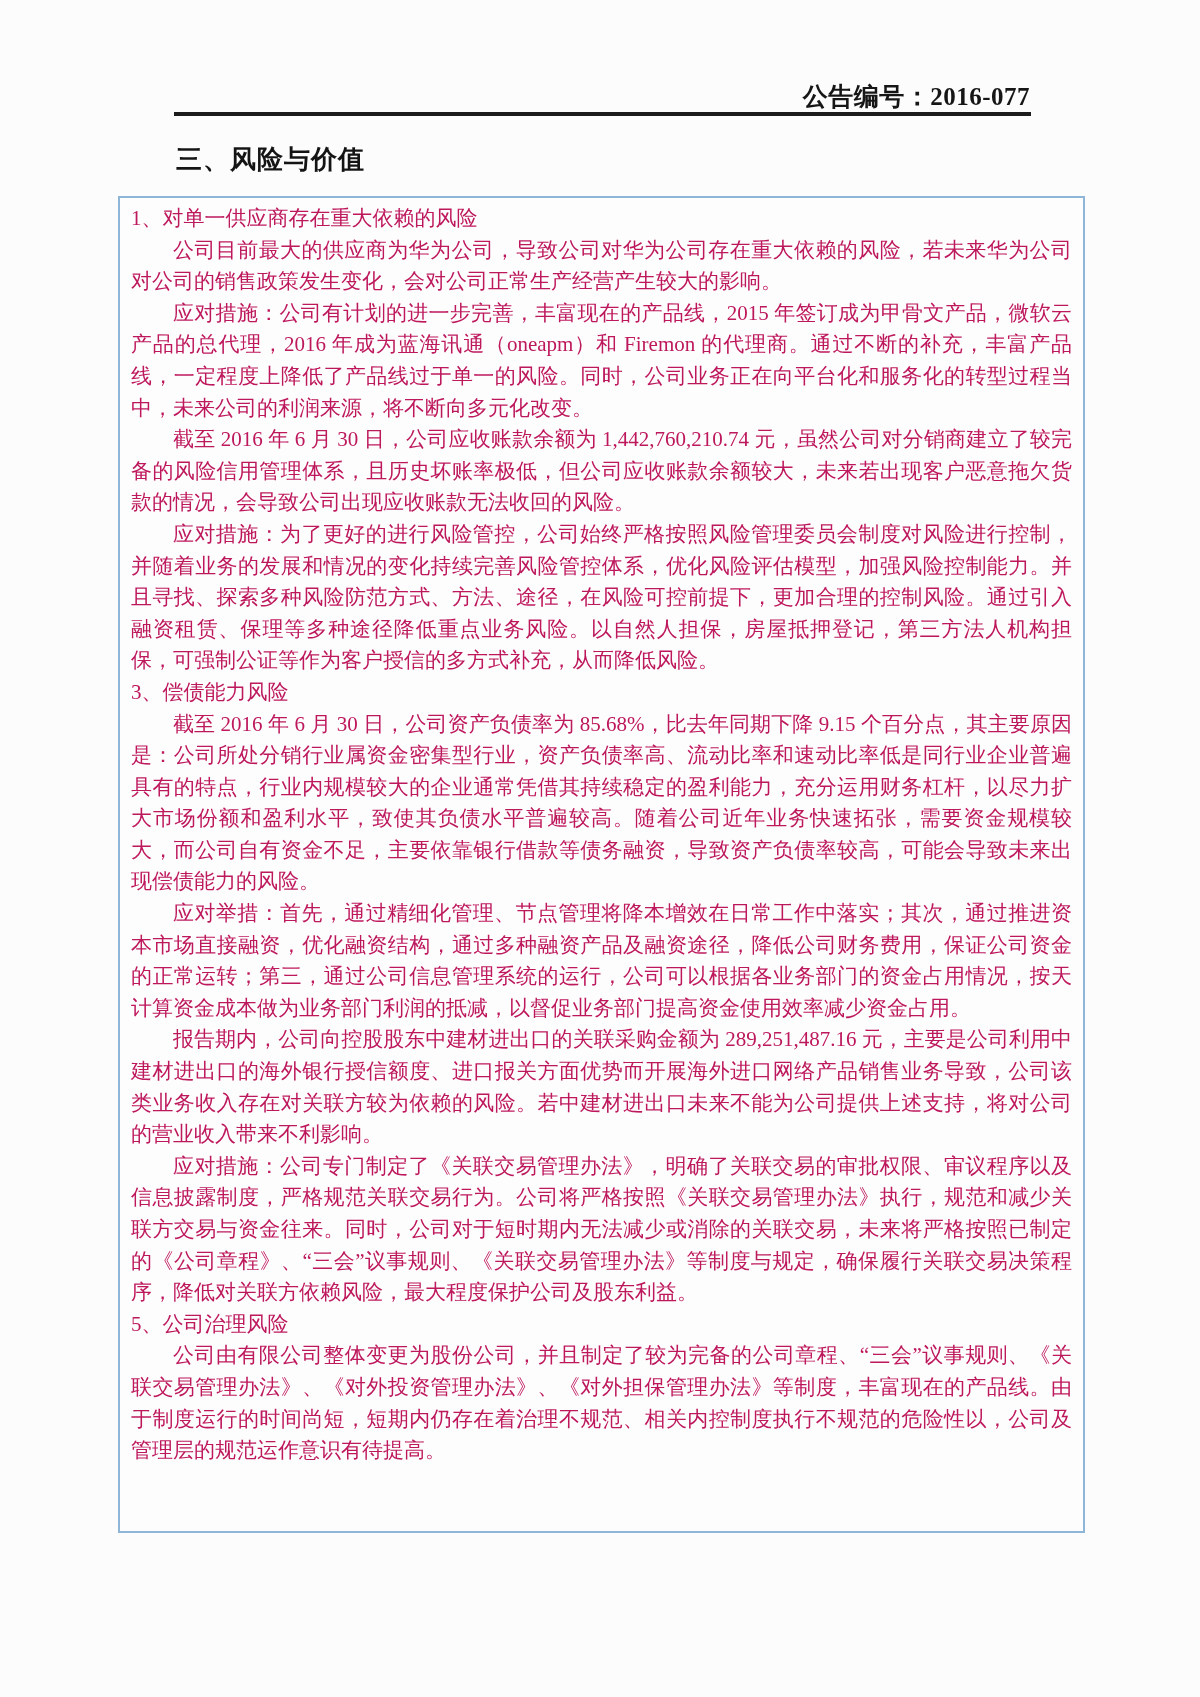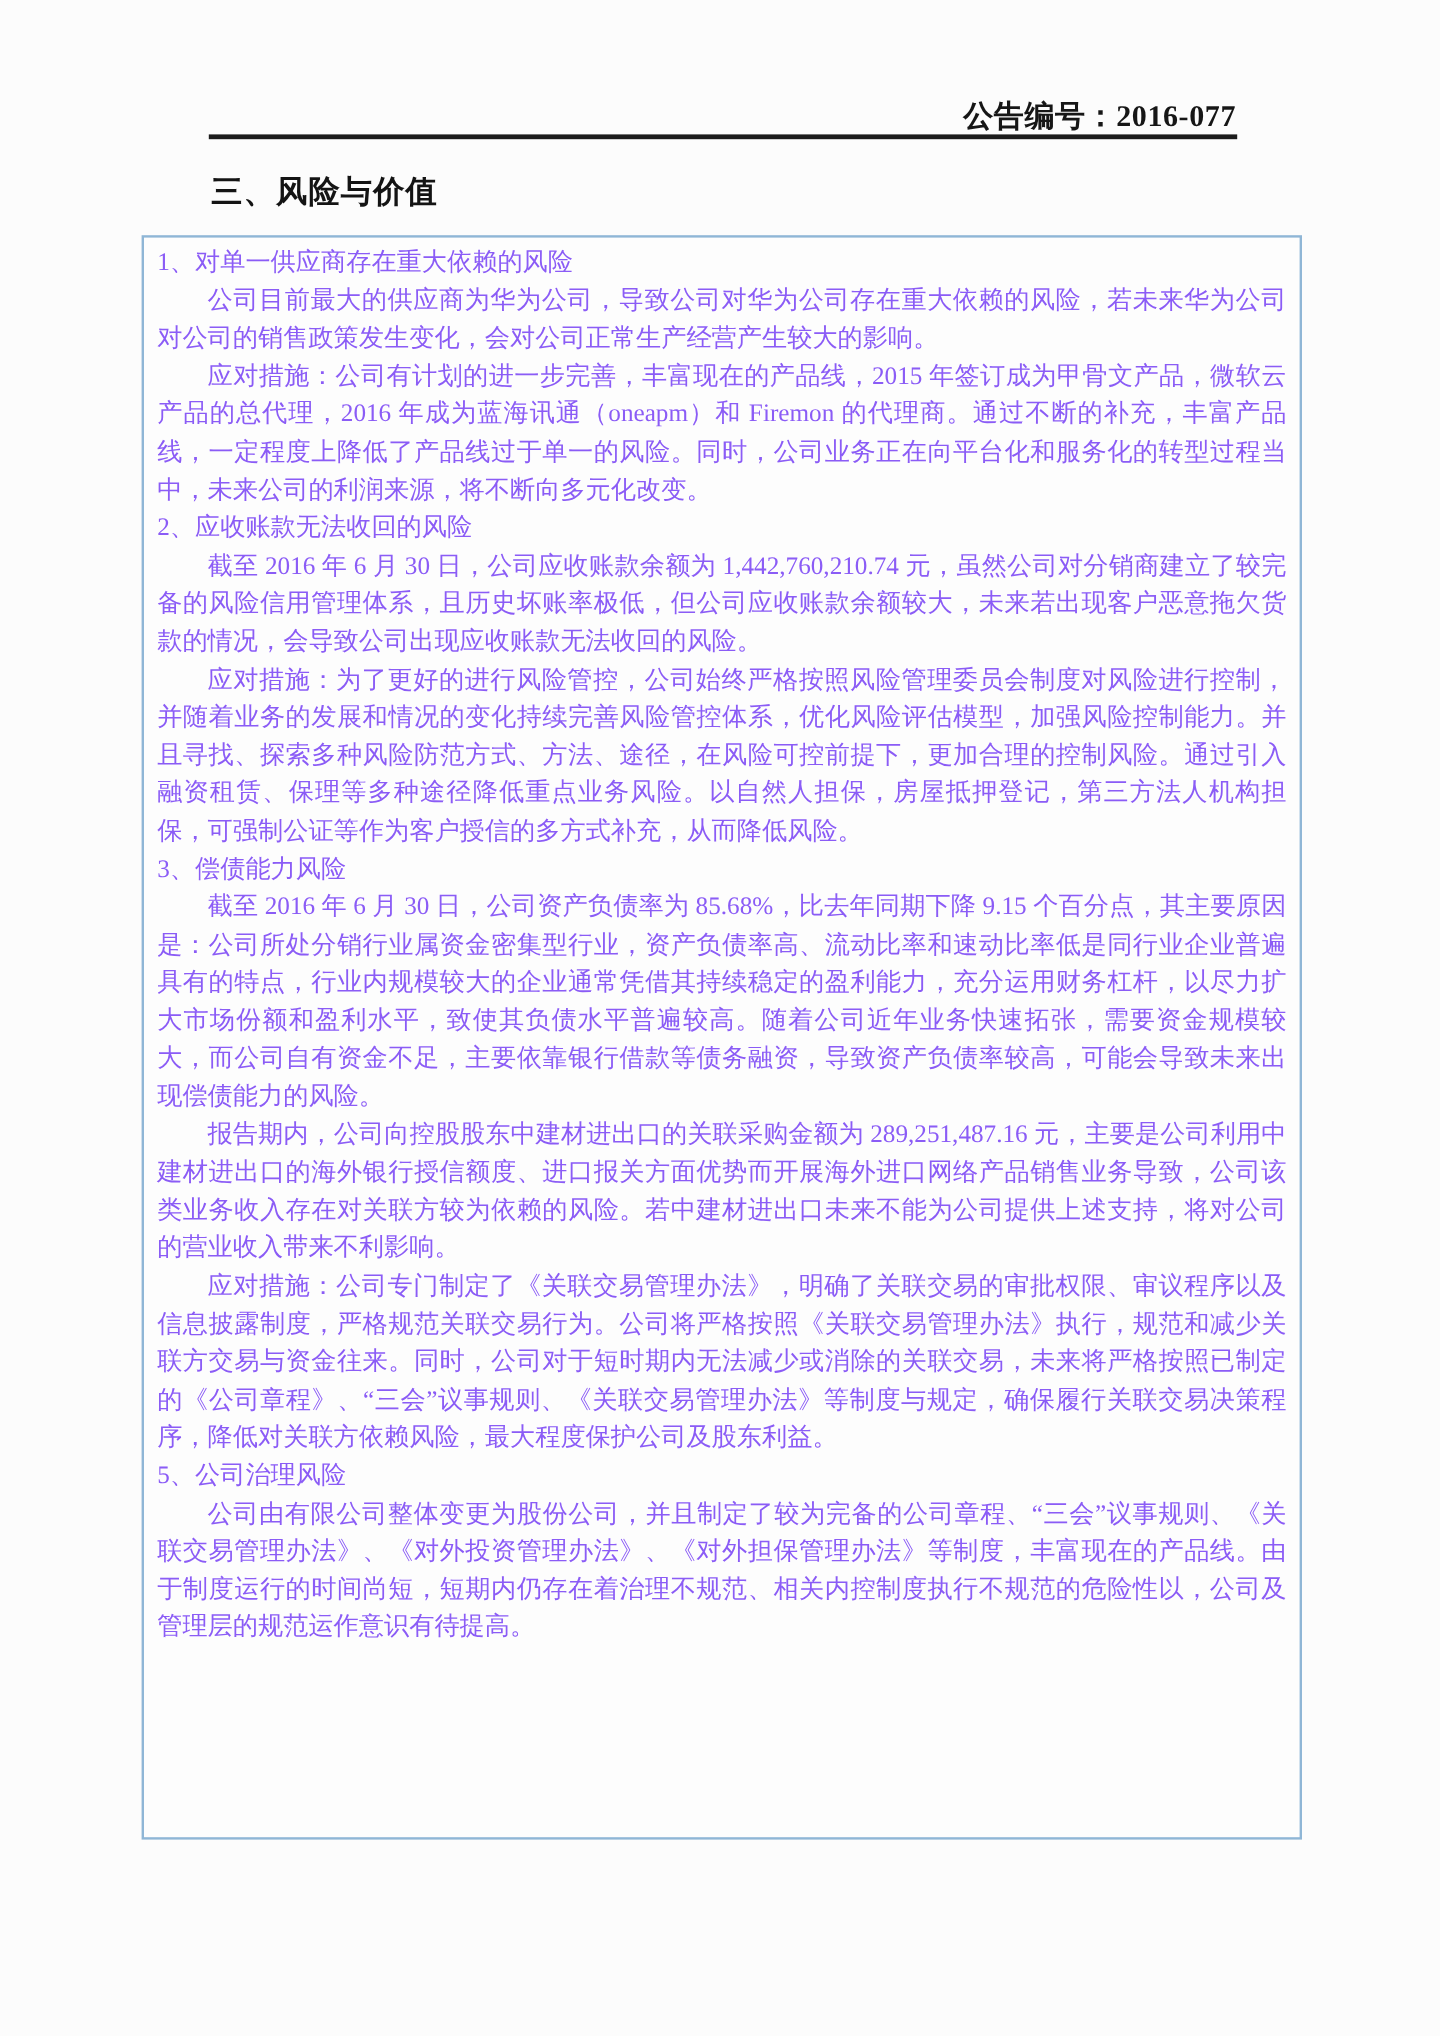--- a/index.html
+++ b/index.html
@@ -53,21 +53,21 @@
     border: 2px solid #8fb6d6;
     background: #fdfdfd;
     padding: 5px 11px 0 11px;
     overflow: hidden;
   }
   .risk-box p {
     margin: 0;
     font-size: 21px;
     line-height: 31.6px;
     text-align: justify;
-    color: #8b5cf6;
+    color: #be185d;
   }
   .risk-heading {
     text-indent: 0;
   }
   .risk-para {
     text-indent: 2em;
   }
 </style>
 </head>
 <body>
@@ -79,26 +79,26 @@
   <div class="header-rule"></div>
 
   <div class="section-title">三、风险与价值</div>
 
   <div class="risk-box">
 
     <p class="risk-heading">1、对单一供应商存在重大依赖的风险</p>
     <p class="risk-para">公司目前最大的供应商为华为公司，导致公司对华为公司存在重大依赖的风险，若未来华为公司对公司的销售政策发生变化，会对公司正常生产经营产生较大的影响。</p>
     <p class="risk-para">应对措施：公司有计划的进一步完善，丰富现在的产品线，2015 年签订成为甲骨文产品，微软云产品的总代理，2016 年成为蓝海讯通（oneapm）和 Firemon 的代理商。通过不断的补充，丰富产品线，一定程度上降低了产品线过于单一的风险。同时，公司业务正在向平台化和服务化的转型过程当中，未来公司的利润来源，将不断向多元化改变。</p>
 
-    <p class="risk-heading">2、应收账款无法收回的风险</p>
     <p class="risk-para">截至 2016 年 6 月 30 日，公司应收账款余额为 1,442,760,210.74 元，虽然公司对分销商建立了较完备的风险信用管理体系，且历史坏账率极低，但公司应收账款余额较大，未来若出现客户恶意拖欠货款的情况，会导致公司出现应收账款无法收回的风险。</p>
     <p class="risk-para">应对措施：为了更好的进行风险管控，公司始终严格按照风险管理委员会制度对风险进行控制，并随着业务的发展和情况的变化持续完善风险管控体系，优化风险评估模型，加强风险控制能力。并且寻找、探索多种风险防范方式、方法、途径，在风险可控前提下，更加合理的控制风险。通过引入融资租赁、保理等多种途径降低重点业务风险。以自然人担保，房屋抵押登记，第三方法人机构担保，可强制公证等作为客户授信的多方式补充，从而降低风险。</p>
 
     <p class="risk-heading">3、偿债能力风险</p>
     <p class="risk-para">截至 2016 年 6 月 30 日，公司资产负债率为 85.68%，比去年同期下降 9.15 个百分点，其主要原因是：公司所处分销行业属资金密集型行业，资产负债率高、流动比率和速动比率低是同行业企业普遍具有的特点，行业内规模较大的企业通常凭借其持续稳定的盈利能力，充分运用财务杠杆，以尽力扩大市场份额和盈利水平，致使其负债水平普遍较高。随着公司近年业务快速拓张，需要资金规模较大，而公司自有资金不足，主要依靠银行借款等债务融资，导致资产负债率较高，可能会导致未来出现偿债能力的风险。</p>
+    <p class="risk-para">应对举措：首先，通过精细化管理、节点管理将降本增效在日常工作中落实；其次，通过推进资本市场直接融资，优化融资结构，通过多种融资产品及融资途径，降低公司财务费用，保证公司资金的正常运转；第三，通过公司信息管理系统的运行，公司可以根据各业务部门的资金占用情况，按天计算资金成本做为业务部门利润的抵减，以督促业务部门提高资金使用效率减少资金占用。</p>
 
     <p class="risk-para">报告期内，公司向控股股东中建材进出口的关联采购金额为 289,251,487.16 元，主要是公司利用中建材进出口的海外银行授信额度、进口报关方面优势而开展海外进口网络产品销售业务导致，公司该类业务收入存在对关联方较为依赖的风险。若中建材进出口未来不能为公司提供上述支持，将对公司的营业收入带来不利影响。</p>
     <p class="risk-para">应对措施：公司专门制定了《关联交易管理办法》，明确了关联交易的审批权限、审议程序以及信息披露制度，严格规范关联交易行为。公司将严格按照《关联交易管理办法》执行，规范和减少关联方交易与资金往来。同时，公司对于短时期内无法减少或消除的关联交易，未来将严格按照已制定的《公司章程》、“三会”议事规则、《关联交易管理办法》等制度与规定，确保履行关联交易决策程序，降低对关联方依赖风险，最大程度保护公司及股东利益。</p>
 
     <p class="risk-heading">5、公司治理风险</p>
     <p class="risk-para">公司由有限公司整体变更为股份公司，并且制定了较为完备的公司章程、“三会”议事规则、《关联交易管理办法》、《对外投资管理办法》、《对外担保管理办法》等制度，丰富现在的产品线。由于制度运行的时间尚短，短期内仍存在着治理不规范、相关内控制度执行不规范的危险性以，公司及管理层的规范运作意识有待提高。</p>
 
   </div>
 
 </div>

